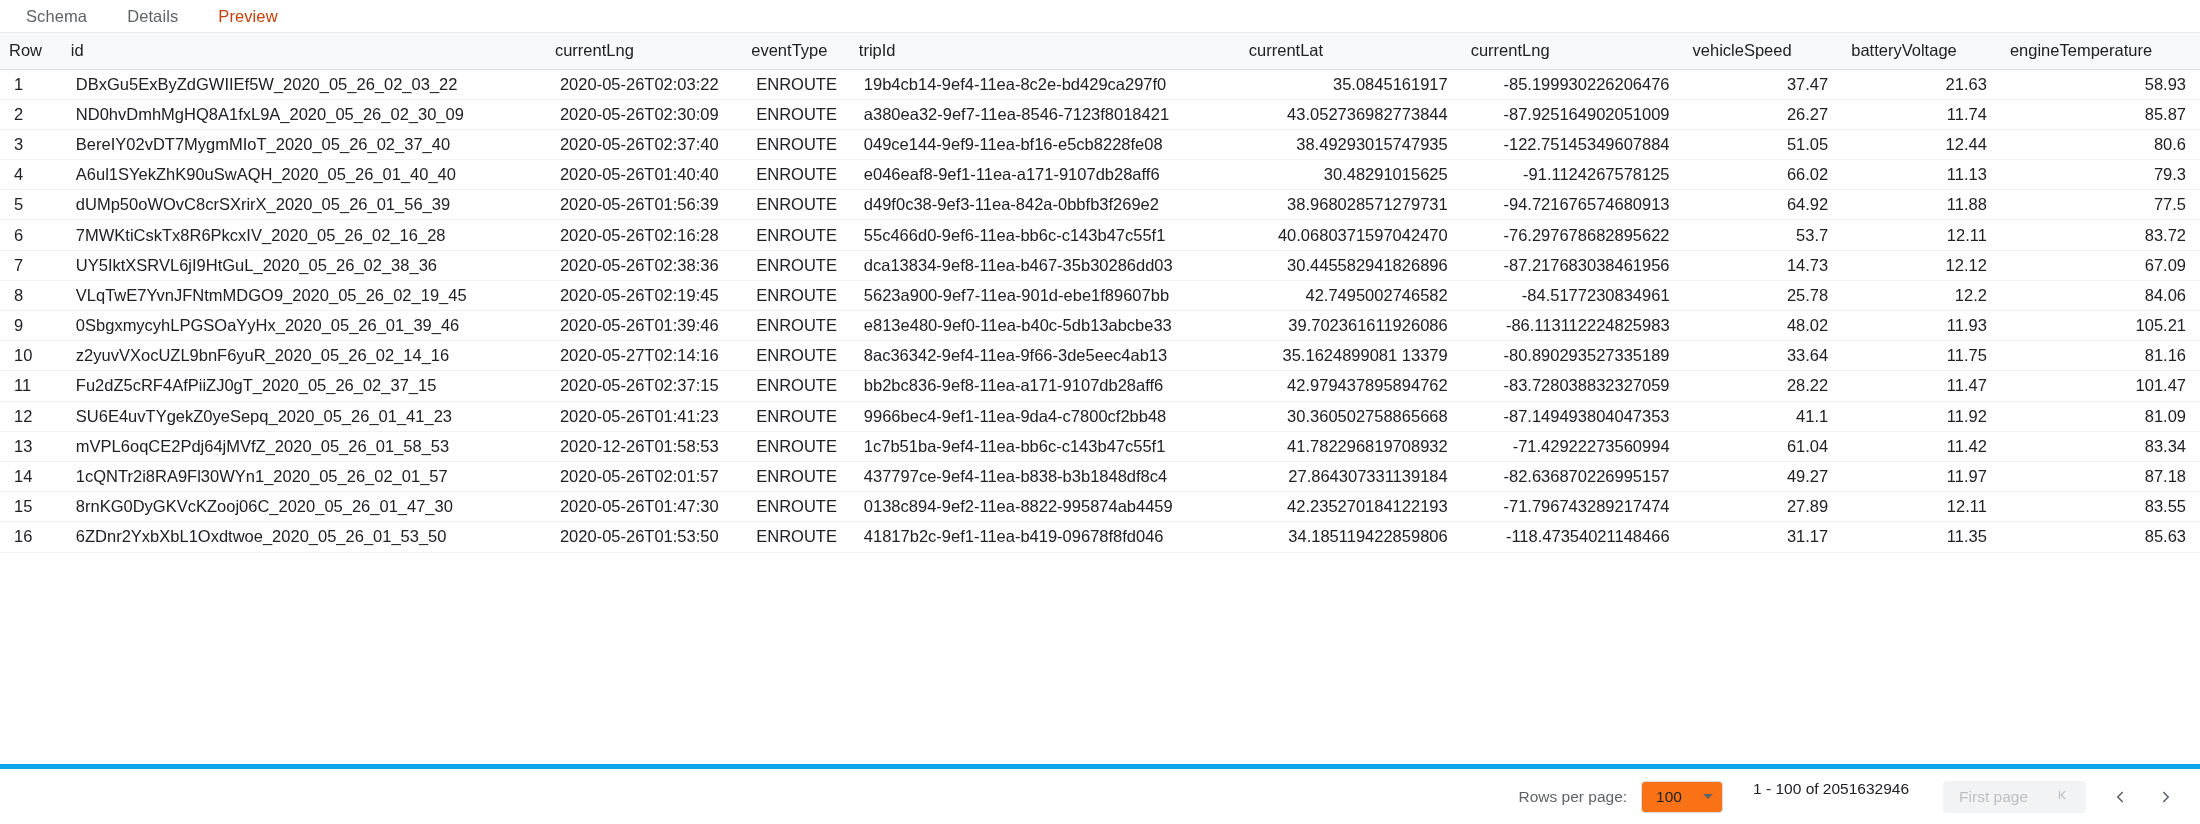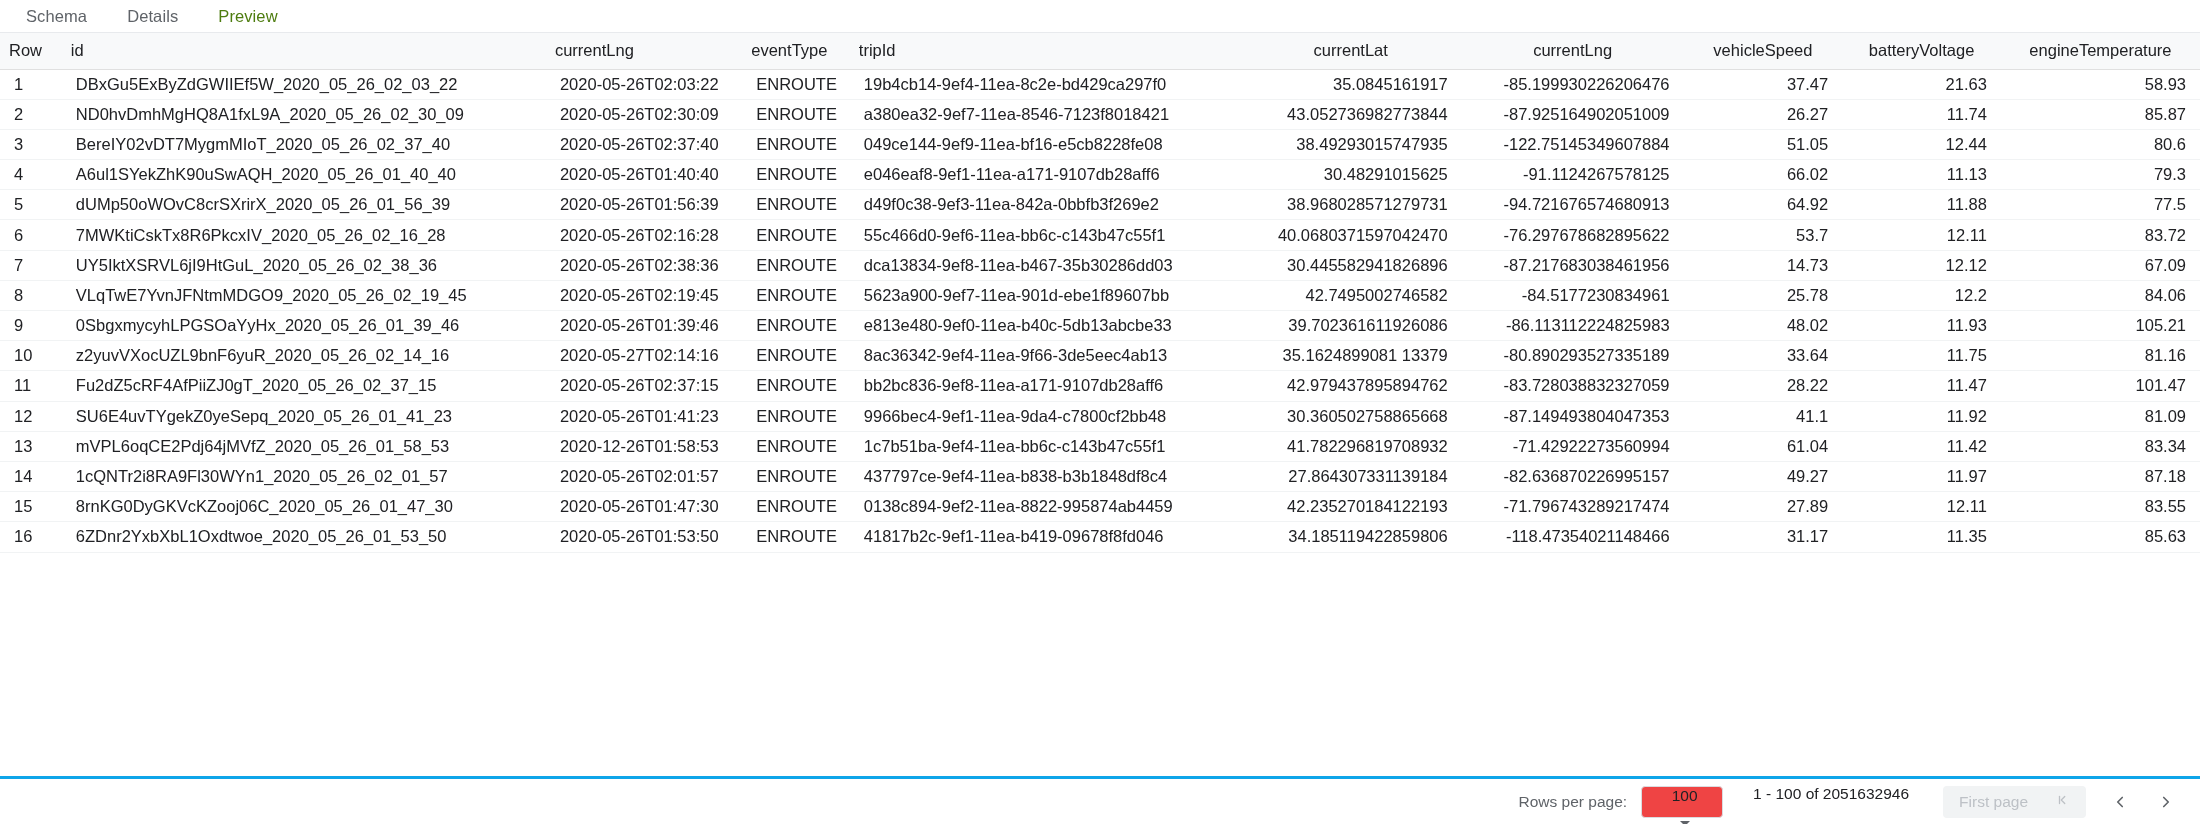--- a/index.html
+++ b/index.html
@@ -33,21 +33,21 @@
   .tab {
     position: relative;
     font-size: 16.5px;
     line-height: 1;
     color: #5f6368;
     padding: 8px 20px 12px 20px;
     cursor: pointer;
     white-space: nowrap;
     letter-spacing: .1px;
   }
-  .tab.active { color: #4d7c0f; font-weight: 500; }
+  .tab.active { color: #c2410c; font-weight: 500; }
   .tab.active .underline {
     position: absolute;
     left: 18px; right: 18px; bottom: -1px;
     height: 4px;
     background: #1a73e8;
     border-radius: 2px 2px 0 0;
   }
 
   
   .table-wrap {
@@ -66,21 +66,21 @@
     color: #202124;
     font-weight: 500;
     font-size: 16.5px;
     height: 36px;
     padding: 0 9px;
     text-align: left;
     white-space: nowrap;
     border-bottom: 1px solid #e0e0e0;
     vertical-align: middle;
   }
-  table.preview thead th.num { text-align: center; }
+  table.preview thead th.num { text-align: left; }
   table.preview tbody td {
     height: 30.2px;
     padding: 0 14px;
     border-bottom: 1px solid #f1f3f4;
     white-space: nowrap;
     overflow: hidden;
     text-overflow: clip;
     color: #202124;
     font-size: 16.5px;
     vertical-align: middle;
@@ -97,47 +97,46 @@
   col.c-lng   { width: 165px; }
   col.c-spd   { width: 118px; }
   col.c-bat   { width: 118px; }
   col.c-eng   { width: 148px; }
 
   td.c-row-cell { color: #202124; }
 
   
   .footer {
     flex: 0 0 auto;
-    height: 48px;
+    height: 60px;
     display: flex;
     align-items: center;
     justify-content: flex-end;
     padding-right: 14px;
     gap: 0;
     background: #fff;
-    border-top: 3px solid #0ea5e9;
+    border-top: 5px solid #0ea5e9;
     font-size: 15.5px;
     color: #5f6368;
   }
   .rpp-label { margin-right: 14px; color: #5f6368; font-size: 15.5px; white-space: nowrap; }
   .rpp-select {
     display: inline-flex;
     align-items: center;
     gap: 16px;
     border: 1px solid #dadce0;
     border-radius: 4px;
     height: 32px;
     padding: 0 9px 0 14px;
     color: #202124;
     font-size: 15.5px;
     cursor: pointer;
-    background: #ef4444;
+    background: #f97316;
     min-width: 82px;
     justify-content: space-between;
-    flex-direction: column;
   }
   .caret {
     width: 0; height: 0;
     border-left: 5px solid transparent;
     border-right: 5px solid transparent;
     border-top: 5px solid #5f6368;
     display: inline-block;
   }
   .range-text { margin: 0 34px 16px 30px; color: #202124; white-space: nowrap; font-size: 15.5px; }
   .first-page-btn {

